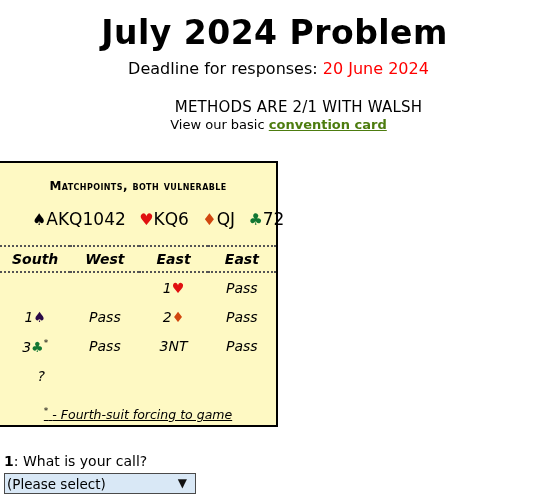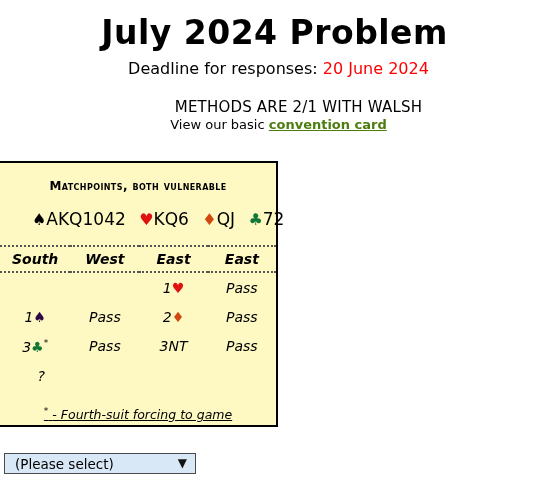--- a/index.html
+++ b/index.html
@@ -142,21 +142,21 @@
   .question-num { font-weight: bold; }
   .answer-select {
     width: 192px;
     height: 21px;
     font-family: "DejaVu Sans", "Liberation Sans", sans-serif;
     font-size: 13.5px;
     background: #d9e8f6;
     color: #000000;
     border: 1px solid #4a4a4a;
     border-radius: 0;
-    padding: 0 10px;
+    padding: 0 2px;
     box-sizing: border-box;
     -webkit-appearance: none;
     appearance: none;
   }
   .select-wrap { position: relative; display: inline-block; }
   .select-arrow {
     position: absolute;
     right: 9px;
     top: 3px;
     pointer-events: none;
@@ -230,19 +230,22 @@
     </tbody>
   </table>
 
   <div class="footnote">
     <span class="star">*</span>
     <span>- Fourth-suit forcing to game</span>
   </div>
 </div>
 
 <div class="question-block">
+  <div class="question-text">
+    <span class="question-num">1</span><span>: What is your call?</span>
+  </div>
   <div class="select-wrap">
     <select class="answer-select">
       <option>(Please select)</option>
     </select>
     <span class="select-arrow">▼</span>
   </div>
 </div>
 
 </body></html>

